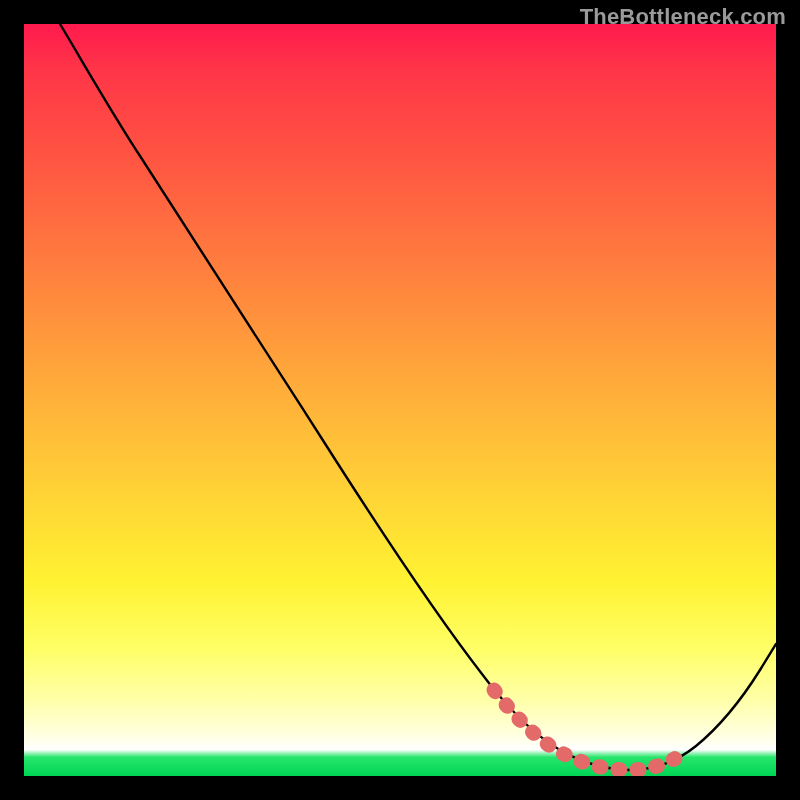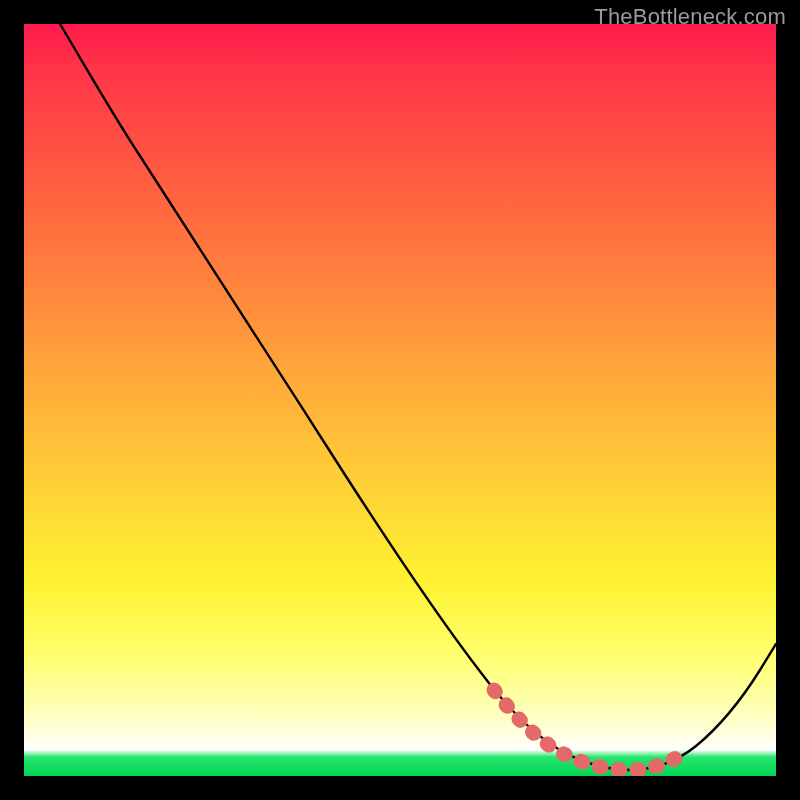--- a/index.html
+++ b/index.html
@@ -48,21 +48,21 @@
     top: 0;
     width: 752px;
     height: 752px;
   }
   .watermark {
     position: absolute;
     top: 4px;
     right: 14px;
     font-family: Arial, Helvetica, sans-serif;
     font-size: 22px;
-    font-weight: 400;
+    font-weight: 700;
     color: #9a9a9a;
     letter-spacing: 0.2px;
     user-select: none;
   }
 </style>
 </head>
 <body>
 
 <div class="frame">
   <div class="plot-bg"></div>

